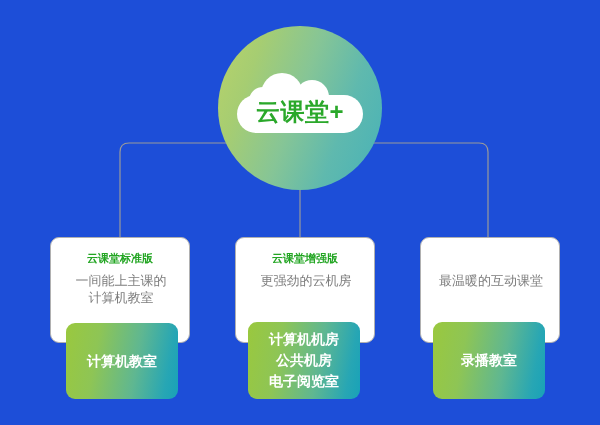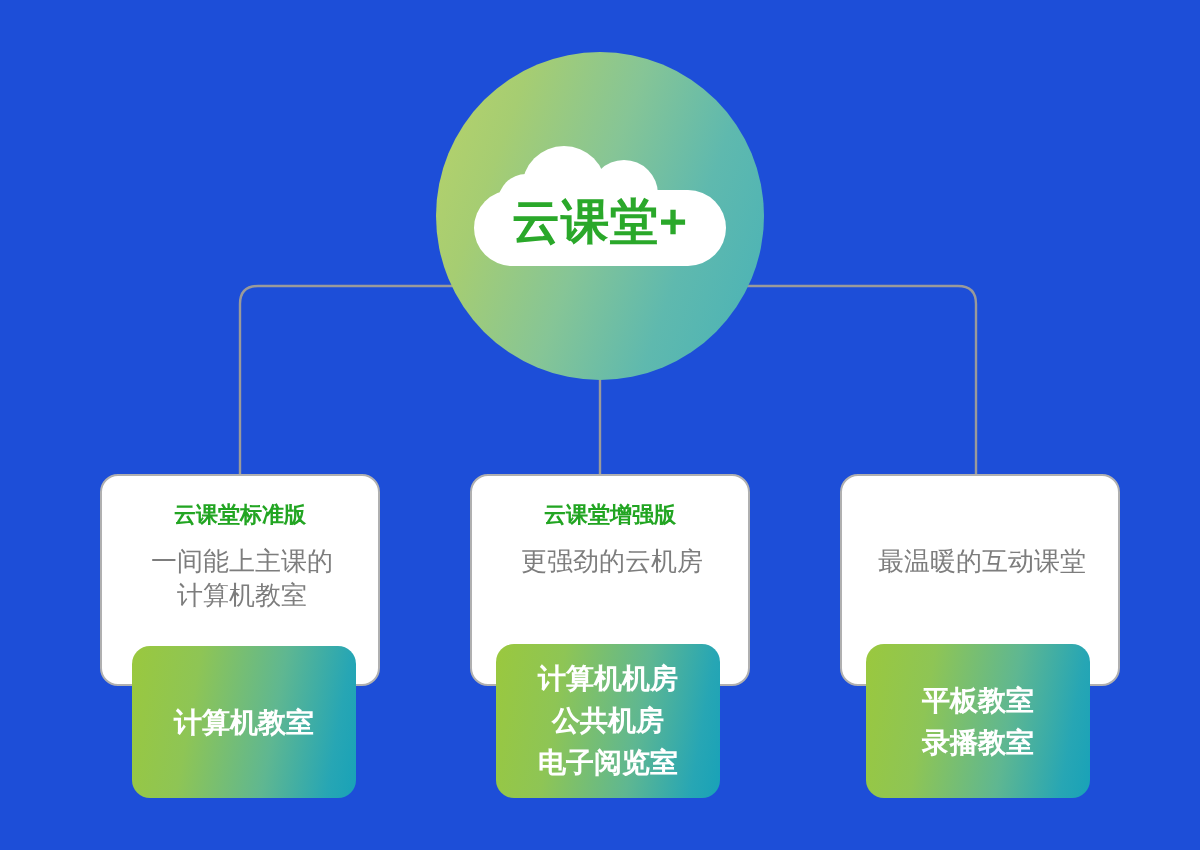--- a/index.html
+++ b/index.html
@@ -206,17 +206,16 @@
     <div class="tag-line">公共机房</div>
     <div class="tag-line">电子阅览室</div>
   </div>
 
   <div class="card card-3">
     <div class="card-desc">
       <div>最温暖的互动课堂</div>
     </div>
   </div>
   <div class="tagbox tagbox-3">
-    <div class="tag-line">平板教室</div>
     <div class="tag-line">录播教室</div>
   </div>
 
 </div>
 
 </body></html>

